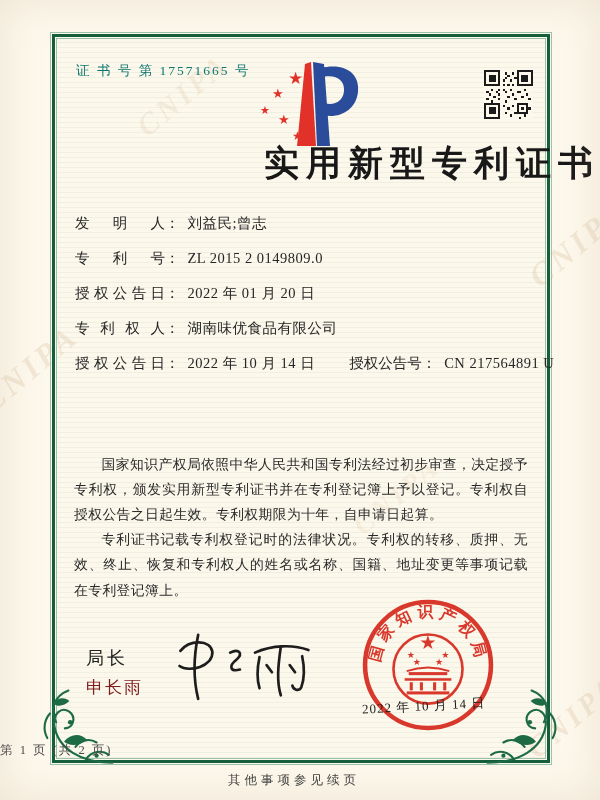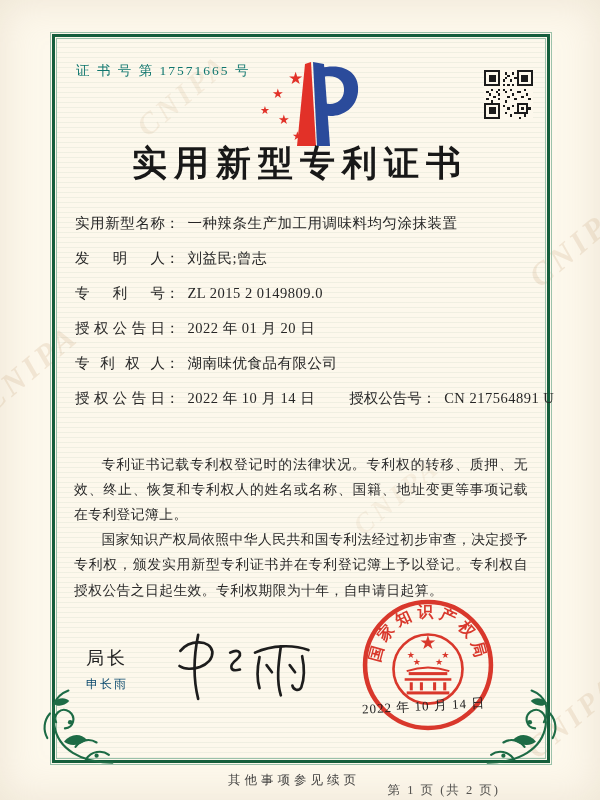--- a/index.html
+++ b/index.html
@@ -42,51 +42,51 @@
     pointer-events:none;white-space:nowrap;
   }
   .cert-no{
     position:absolute;left:76px;top:62px;
     font-size:13.5px;color:#0f766e;letter-spacing:2px;
   }
   .logo{position:absolute;left:250px;top:58px;width:110px;height:95px;}
   .qr{position:absolute;left:484px;top:70px;width:49px;height:49px;}
   .title{
     position:absolute;left:0;top:140px;width:600px;
-    text-align:center;font-size:35px;font-weight:bold;color:#181818;
+    text-align:right;font-size:35px;font-weight:bold;color:#181818;
     letter-spacing:7px;
   }
   .fields{position:absolute;left:75px;top:214px;width:455px;}
   .frow{height:35px;font-size:14.5px;color:#262626;white-space:nowrap;}
   .flabel{
     display:inline-block;width:90px;
     text-align:justify;text-align-last:justify;
     color:#262626;vertical-align:top;
   }
   .fcolon{display:inline-block;margin-right:8px;}
   .fvalue{letter-spacing:.5px;}
   .grant2{margin-left:34px;}
   .paras{
     position:absolute;left:74px;top:452px;width:454px;
     font-size:13.8px;line-height:1.82;color:#2a2a2a;
     text-align:justify;
   }
   .paras p{margin:0;text-indent:2em;letter-spacing:.4px;}
   .signer-title{position:absolute;left:86px;top:646px;font-size:18px;color:#222;letter-spacing:3px;}
-  .signer-name{position:absolute;left:86px;top:676px;font-size:12px;color:#0c4a6e;letter-spacing:2px;}
+  .signer-name{position:absolute;left:86px;top:676px;font-size:17px;color:#7f1d1d;letter-spacing:2px;}
   .signature{position:absolute;left:166px;top:626px;width:155px;height:80px;}
   .seal{position:absolute;left:361px;top:598px;width:134px;height:134px;opacity:.92;}
   .seal-date{
     position:absolute;left:362px;top:697px;width:135px;
     font-size:13px;color:#1e1e1e;letter-spacing:1px;
     transform:rotate(-3deg);white-space:nowrap;
   }
   .page-ind{
-    position:absolute;left:0;top:742px;width:500px;text-align:right;
-    font-size:12.5px;color:#4a4a4a;letter-spacing:2px;margin-top:40px;
+    position:absolute;left:0;top:742px;width:500px;text-align:left;
+    font-size:12.5px;color:#4a4a4a;letter-spacing:2px;
   }
   .cont-note{
     position:absolute;left:0;top:772px;width:588px;text-align:center;
     font-size:12.5px;color:#3c3c3c;letter-spacing:4px;
   }
   .corner{position:absolute;width:92px;height:88px;}
   .corner.bl{left:33px;top:680px;}
   .corner.br{left:475px;top:680px;transform:scaleX(-1);}
 </style>
 </head>
@@ -213,42 +213,39 @@
       <rect x="15" y="20" width="1" height="1"></rect>
         <rect x="17" y="19" width="1" height="1"></rect>
         <rect x="19" y="16" width="1" height="1"></rect>
     </g>
   </svg>
 
   <div class="title">实用新型专利证书</div>
 
   <div class="fields">
     <div class="frow">
-      <span class="flabel">实用新型名称</span><span class="fcolon">：</span><span class="fvalue">一种辣条生产加工用调味料均匀涂抹装置</span>
-    </div>
-    <div class="frow">
       <span class="flabel">发明人</span><span class="fcolon">：</span><span class="fvalue">刘益民;曾志</span>
     </div>
     <div class="frow">
       <span class="flabel">专利号</span><span class="fcolon">：</span><span class="fvalue">ZL 2015 2 0149809.0</span>
     </div>
     <div class="frow">
       <span class="flabel">授权公告日</span><span class="fcolon">：</span><span class="fvalue">2022 年 01 月 20 日</span>
     </div>
     <div class="frow">
       <span class="flabel">专利权人</span><span class="fcolon">：</span><span class="fvalue">湖南味优食品有限公司</span>
     </div>
     <div class="frow">
       <span class="flabel">授权公告日</span><span class="fcolon">：</span><span class="fvalue">2022 年 10 月 14 日</span><span class="grant2"><span>授权公告号</span><span class="fcolon">：</span><span class="fvalue">CN 217564891 U</span></span>
     </div>
   </div>
 
   <div class="paras">
+    <p>国家知识产权局依照中华人民共和国专利法经过初步审查，决定授予专利权，颁发实用新型专利证书并在专利登记簿上予以登记。专利权自授权公告之日起生效。专利权期限为十年，自申请日起算。</p>
     <p>专利证书记载专利权登记时的法律状况。专利权的转移、质押、无效、终止、恢复和专利权人的姓名或名称、国籍、地址变更等事项记载在专利登记簿上。</p>
-    <p>国家知识产权局依照中华人民共和国专利法经过初步审查，决定授予专利权，颁发实用新型专利证书并在专利登记簿上予以登记。专利权自授权公告之日起生效。专利权期限为十年，自申请日起算。</p>
   </div>
 
   <div class="signer-title">局长</div>
   <div class="signer-name">申长雨</div>
 
   <svg class="signature" viewBox="0 0 170 90">
     <g fill="none" stroke="#1d1d1d" stroke-width="3" stroke-linecap="round" stroke-linejoin="round">
       <path d="M34,10 C29,34 28,58 34,82"></path>
       <path d="M14,28 C24,15 48,15 50,29 C51,45 24,53 13,45"></path>
       <path d="M70,30 C80,25 85,31 77,38 C68,45 70,52 81,49"></path>

